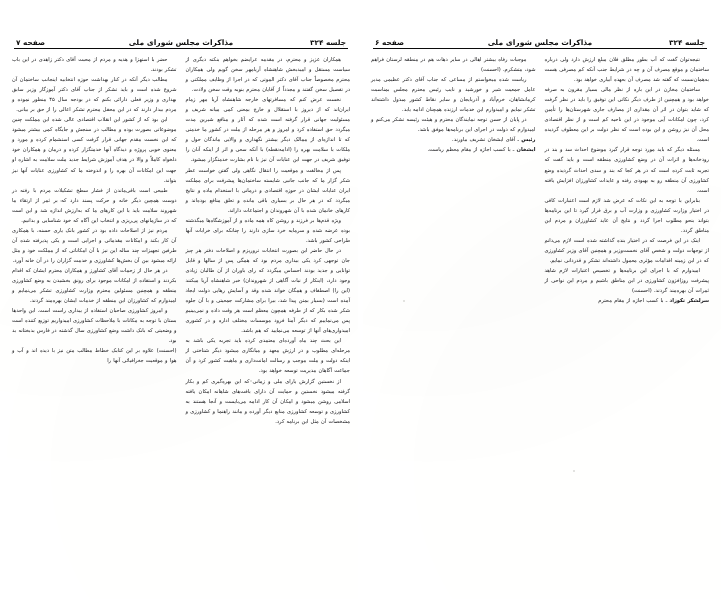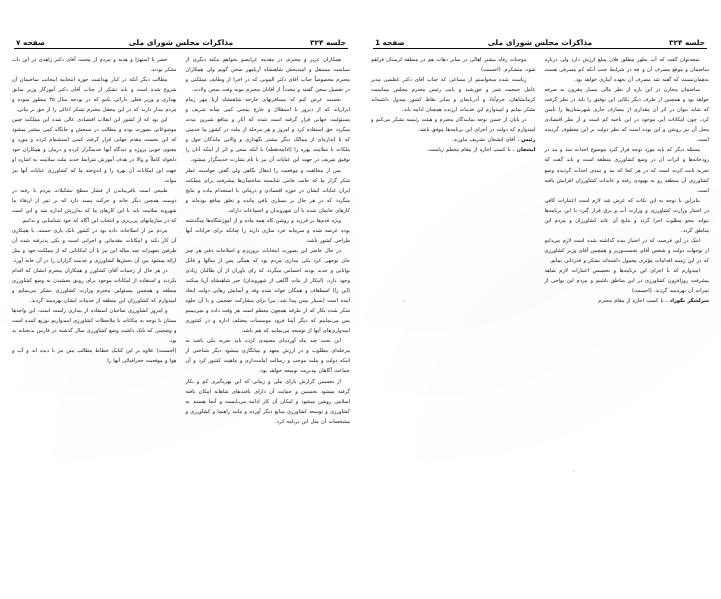--- a/index.html
+++ b/index.html
@@ -102,21 +102,21 @@
 </style>
 </head>
 <body>
 
 <div id="spread">
 
   <div class="page right-page">
     <div class="runhead">
       <span class="side">جلسه ۳۲۴</span>
       <span class="center">مذاکرات مجلس شورای ملی</span>
-      <span class="side">صفحه 1</span>
+      <span class="side">صفحه ۶</span>
     </div>
     <div class="rule"></div>
 
     <div class="cols">
       <div class="col">
         <p class="ind">نتیجه‌توان گفت که آب بطور مطلق فلان مبلغ ارزش دارد ولی درباره ساختمان و موقع مصرف آن و چه در شرایط جنب آنکه کم مصرفی هست به‌همان‌نسبت که گفته شد مصرف آن بعهده آبیاری خواهد بود.</p>
         <p class="ind">ساختمان مخازن در این باره از نظر مالی بسیار مقرون به صرفه خواهد بود و همچنین از طرف دیگر نکاتی این توفیق را باید در نظر گرفت که شاید بتوان در اثر آن مقداری از مصارف جاری شهرستان‌ها را تأمین کرد، چون امکانات آبی موجود در این ناحیه کم است و از نظر اقتصادی محل آن نیز روشن و این بوده است که نظر دولت بر این معطوف گردیده است.</p>
         <p class="ind">مسئله دیگر که باید مورد توجه قرار گیرد موضوع احداث سد و بند در رودخانه‌ها و اثرات آن در وضع کشاورزی منطقه است و باید گفت که تجربه ثابت کرده است که در هر کجا که بند و سدی احداث گردیده وضع کشاورزی آن منطقه رو به بهبودی رفته و عایدات کشاورزان افزایش یافته است.</p>
         <p class="ind">بنابراین با توجه به این نکات که عرض شد لازم است اعتبارات کافی در اختیار وزارت کشاورزی و وزارت آب و برق قرار گیرد تا این برنامه‌ها بتواند بنحو مطلوب اجرا گردد و نتایج آن عاید کشاورزان و مردم این مناطق گردد.</p>
         <p class="ind">اینک در این فرصت که در اختیار بنده گذاشته شده است لازم می‌دانم از توجهات دولت و شخص آقای نخست‌وزیر و همچنین آقای وزیر کشاورزی که در این زمینه اقدامات مؤثری معمول داشته‌اند تشکر و قدردانی نمایم.</p>

